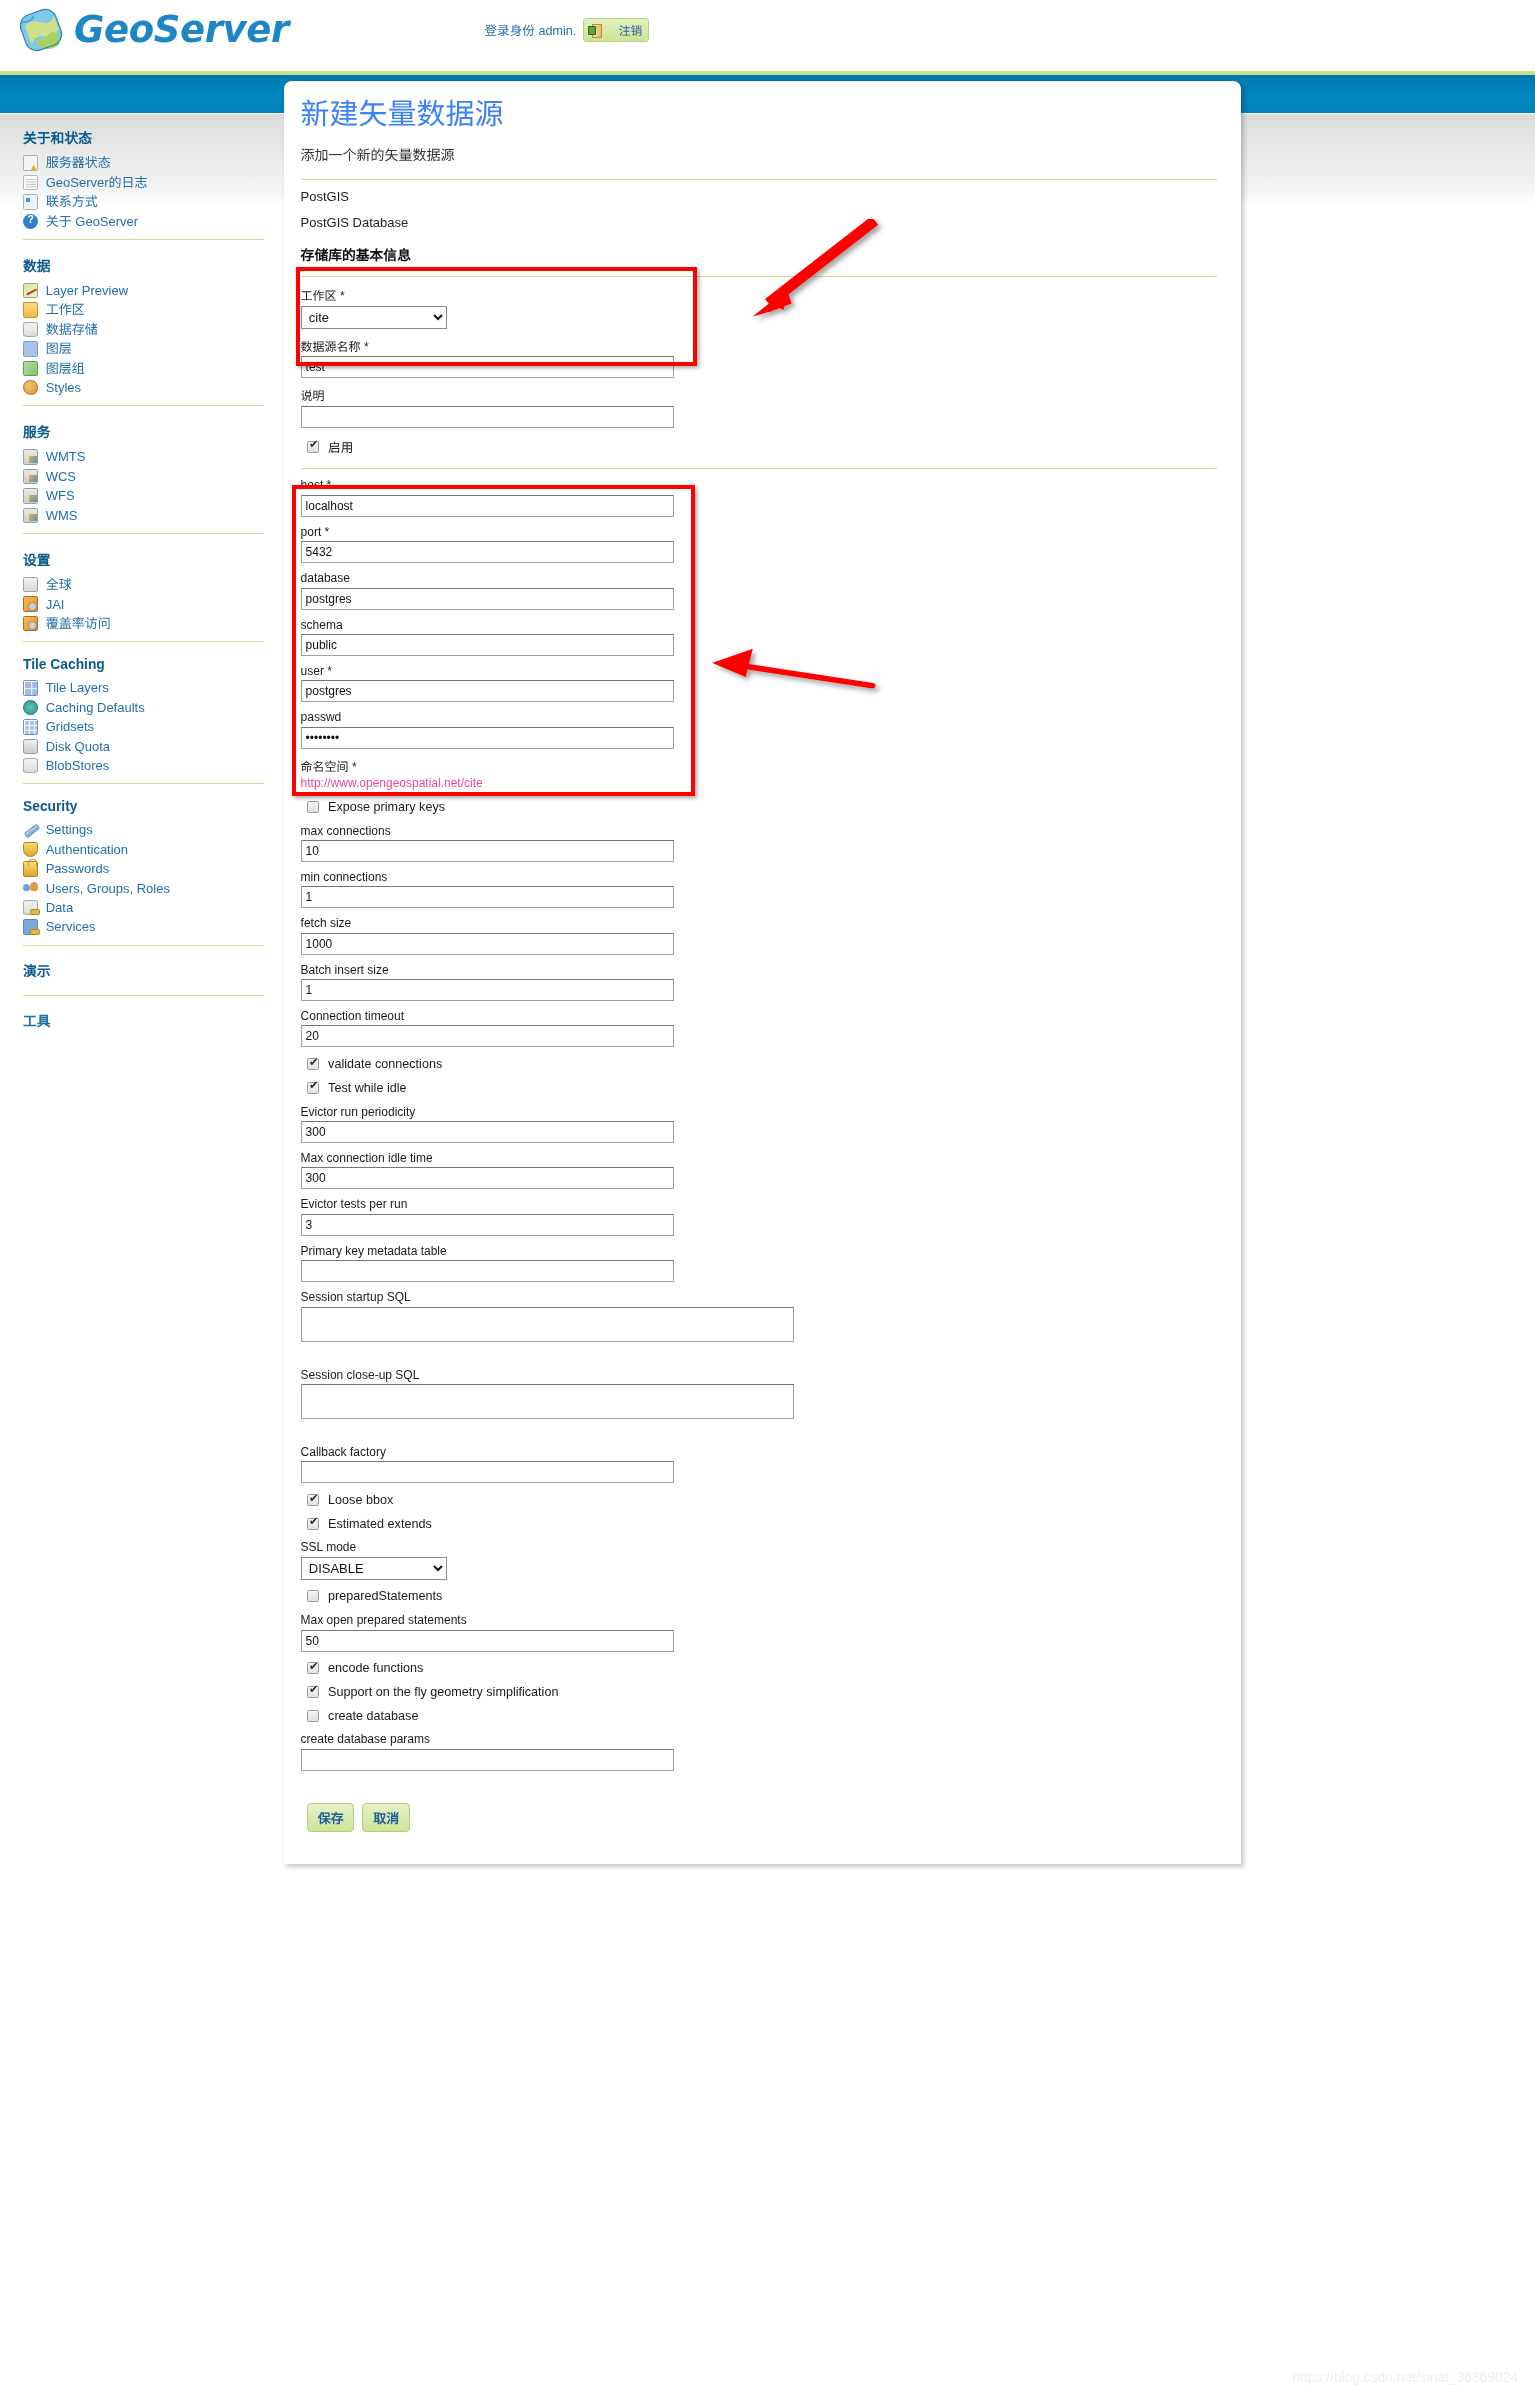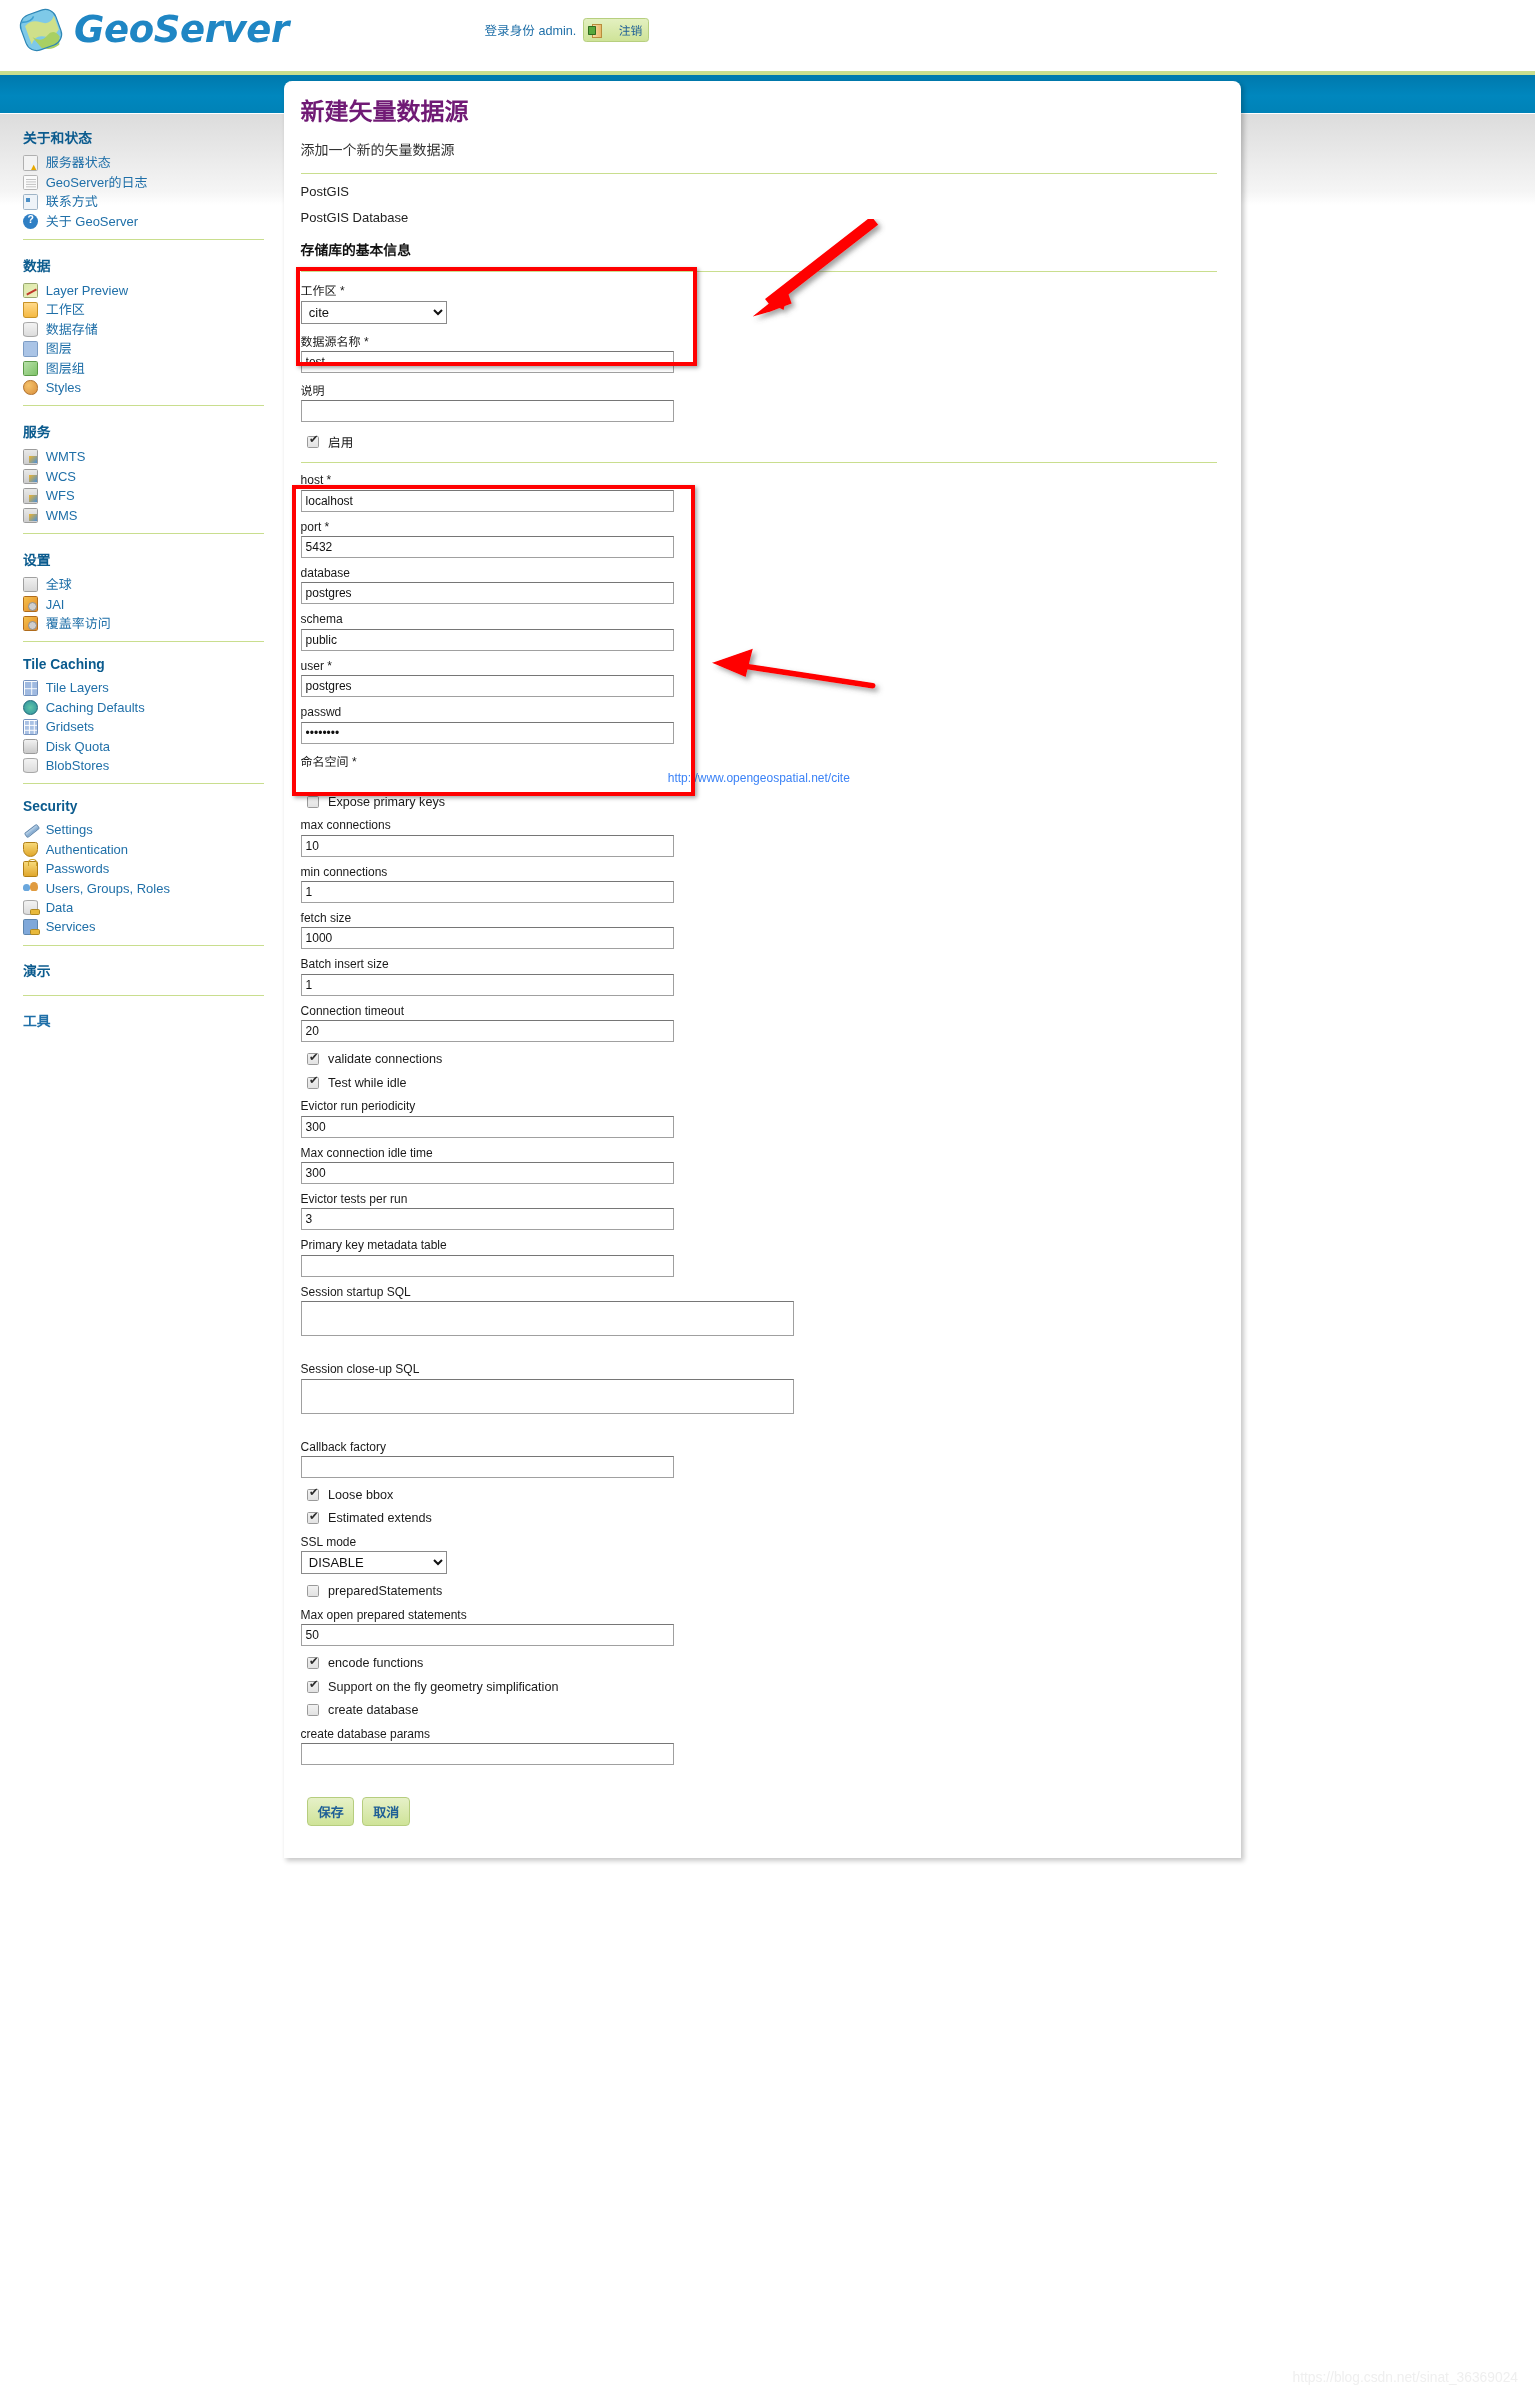--- a/index.html
+++ b/index.html
@@ -172,21 +172,21 @@
     min-height: 276px;
     background: #ffffff;
     border-radius: 8px 8px 0 0;
     box-shadow: 2.4px 2.4px 5.7px rgba(0,0,0,0.22);
     border-left: 2.4px solid #ffffff;
   }
   #panel-inner {
     padding: 18px 24px 32px 14.6px;
   }
   #page-title {
-    font-size: 24px; color: #701a75; font-weight: bold;
+    font-size: 29px; color: #3b82f6; font-weight: normal;
     margin: 0 0 14.6px 0; line-height: 1.05;
   }
   #page-subtitle {
     font-size: 14px; color: #333; margin: 0 0 14.6px 0;
   }
   .hr-green { border: none; border-top: 0.8px solid #c9de8e; margin: 11.4px 0 9.7px 0; }
   .plain-line { font-size: 13px; color: #222; margin: 0 0 10.5px 0; }
   .section-head {
     font-size: 13.8px; font-weight: bold; color: #111;
     margin: 14.6px 0 0 0;
@@ -227,21 +227,21 @@
   .cbox {
     width: 12px; height: 12px; flex:0 0 12px;
     border:0.8px solid #9a9a9a; background: linear-gradient(to bottom,#f2f2f2,#e2e2e2);
     border-radius: 1.6px; position: relative; cursor:pointer;
   }
   .cbox.on::after {
     content:"✔"; position:absolute; left:0.8px; top:-2.4px;
     font-size: 11.4px; color:#2b2b2b; line-height:1;
   }
   .cblabel { font-size: 12.6px; color:#1a1a1a; }
-  .ns-url { font-size: 12px; color:#3b82f6; margin: 0.8px 0 0 0; text-align: center; }
+  .ns-url { font-size: 12px; color:#ec4899; margin: 0.8px 0 0 0; }
   .spacer-lg { height: 18px; }
 
   
   #btn-row { display:flex; gap: 8px; margin: 32px 0 0 6.5px; }
   .gbtn {
     background: linear-gradient(to bottom, #e6f1c8, #cfe398);
     border: 0.8px solid #b6cd7e;
     border-radius: 4px;
     padding: 4px 9.7px;
     font-size: 13px; color: #1f5f96; font-weight: bold;

